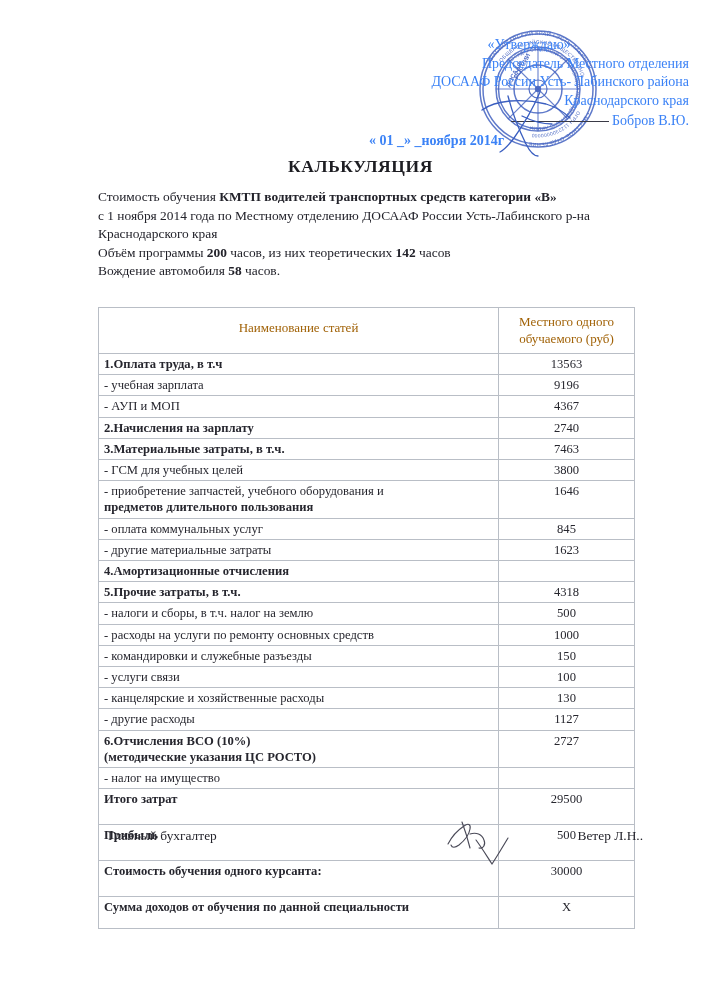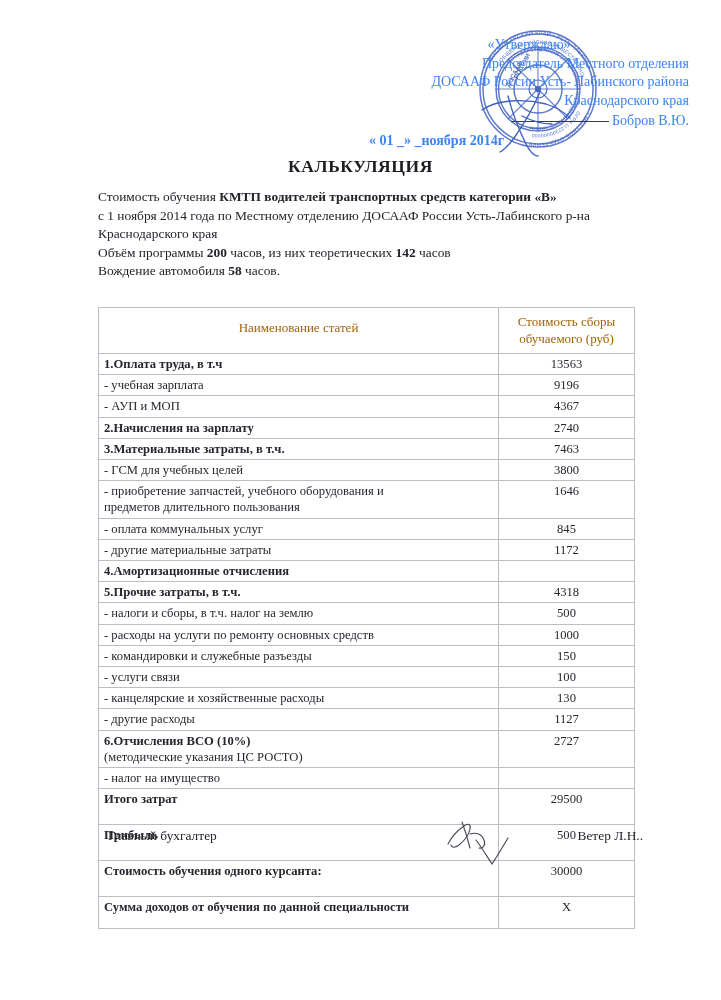--- a/index.html
+++ b/index.html
@@ -153,21 +153,21 @@
   td.value-cell {
     text-align: center;
     padding: 2px 6px 2px 6px;
     line-height: 16.2px;
     margin-left: 48px;
   }
   tr.bold td.name-cell { font-weight: bold; }
   tr.bold td.value-cell { font-weight: normal; }
 
   .name-line { display: block; }
-  .name-line.l2 { font-weight: normal; }
+  .name-line.l2 { font-weight: bold; }
   tr.bold .name-line.l1 { font-weight: bold; }
 
   
   .h-std  { height: 15px; }
   .h-tall { height: 32px; }
   .h-x1   { height: 31px; }
   .h-x2   { height: 27px; }
 
   
   .footer {
@@ -291,21 +291,21 @@
 
   <table class="calc-table">
     <colgroup>
       <col class="c-name">
       <col class="c-value">
     </colgroup>
     <thead>
       <tr>
         <th class="head-name">Наименование статей</th>
         <th class="head-value">
-          <span class="name-line">Стоимость сборы</span>
+          <span class="name-line">Местного одного</span>
           <span class="name-line">обучаемого   (руб)</span>
         </th>
       </tr>
     </thead>
     <tbody id="table-body">
         <tr class="bold">
           <td class="name-cell h-std">
             <span class="name-line l1">1.Оплата труда, в т.ч</span>
           </td>
           <td class="value-cell">13563</td>
@@ -350,21 +350,21 @@
         <tr>
           <td class="name-cell h-std">
             <span class="name-line l1">- оплата коммунальных услуг</span>
           </td>
           <td class="value-cell">845</td>
         </tr>
         <tr>
           <td class="name-cell h-std">
             <span class="name-line l1">- другие материальные затраты</span>
           </td>
-          <td class="value-cell">1172</td>
+          <td class="value-cell">1623</td>
         </tr>
         <tr class="bold">
           <td class="name-cell h-std">
             <span class="name-line l1">4.Амортизационные отчисления</span>
           </td>
           <td class="value-cell"></td>
         </tr>
         <tr class="bold">
           <td class="name-cell h-std">
             <span class="name-line l1">5.Прочие затраты, в т.ч.</span>

